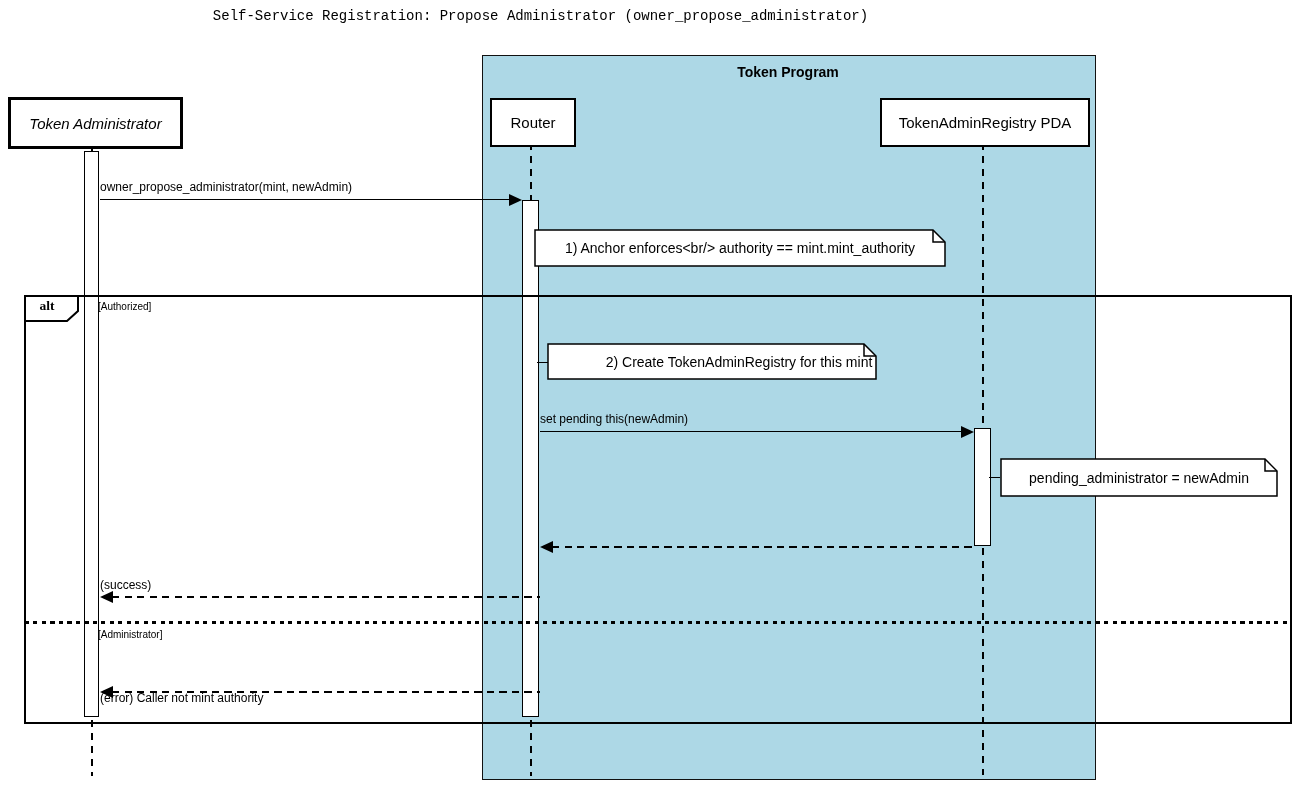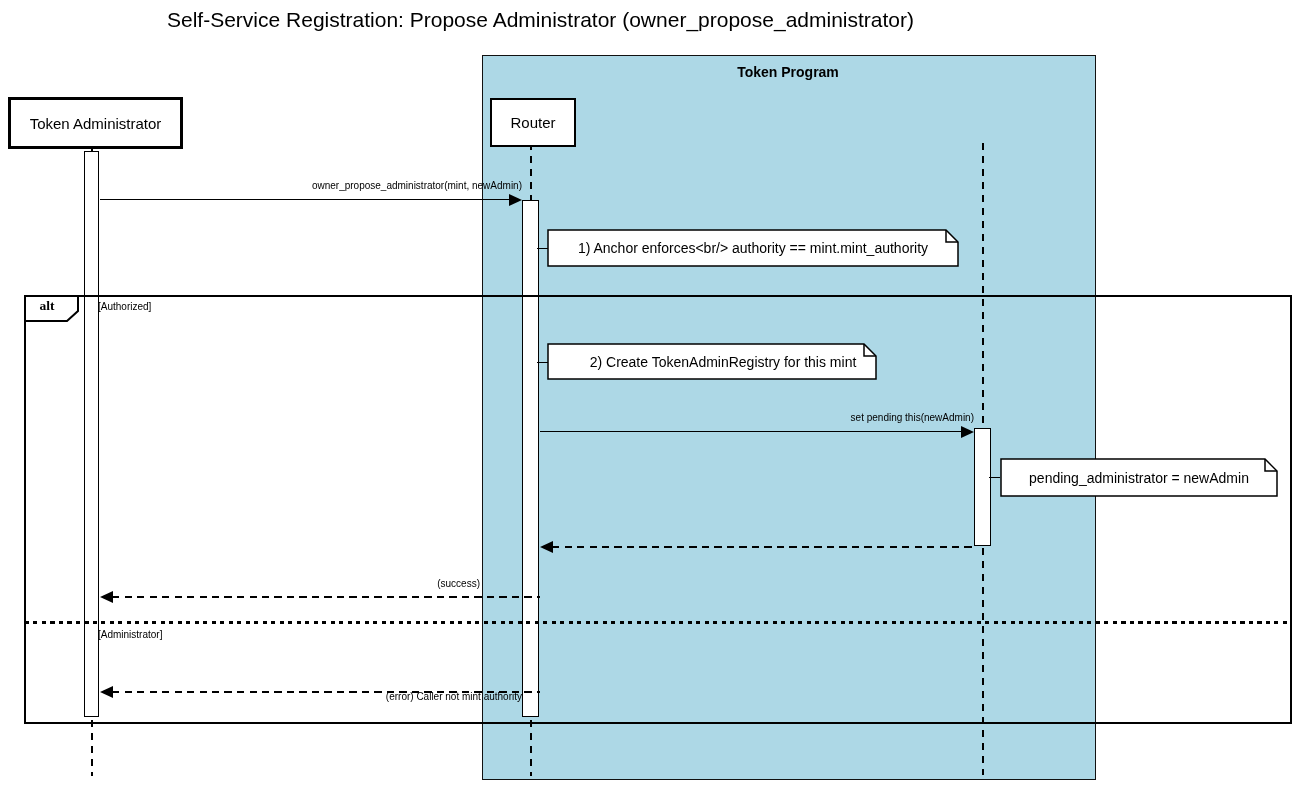--- a/index.html
+++ b/index.html
@@ -1,34 +1,34 @@
 <!DOCTYPE html>
 <html><head>
 <meta charset="utf-8">
 <style>
   html,body{margin:0;padding:0;background:#ffffff;}
   .canvas{
     position:relative;width:1315px;height:790px;background:#ffffff;
     font-family:"Liberation Sans","DejaVu Sans",sans-serif;color:#000;overflow:hidden;
   }
   .abs{position:absolute;}
-  .title{top:8px;left:0;width:1081px;text-align:center;font-size:21px;z-index:7;}
+  .title{top:8px;left:0;width:1081px;text-align:center;font-size:14px;z-index:7;font-family:Liberation Mono, monospace;}
   .program-box{left:482px;top:55px;width:612px;height:723px;background:#ADD8E6;border:1.3px solid #111;z-index:0;}
   .program-label{left:482px;top:64px;width:612px;text-align:center;font-weight:bold;font-size:14px;z-index:1;}
   .actor{background:#fff;border:2px solid #000;display:flex;align-items:center;justify-content:center;font-size:15px;z-index:2;text-align:center;}
-  .actor.thick{border-width:3px;}
+  .actor.thick{border-width:3px;font-style:italic;}
   .lifeline{width:2px;background:repeating-linear-gradient(180deg,#000 0 7px,transparent 7px 13px);z-index:1;}
   .stub{width:2px;background:#000;z-index:1;}
   .bar{background:#fff;border:1.5px solid #000;z-index:2;}
   .alt-frame{left:24px;top:295px;width:1264px;height:425px;border:2px solid #000;z-index:5;pointer-events:none;}
   .alt-pentagon{left:24px;top:295px;z-index:6;}
   .alt-op{left:24px;top:298px;width:46px;text-align:center;font-weight:bold;font-size:13.5px;z-index:7;font-family:Liberation Serif, serif;}
   .guard{font-weight:normal;font-size:10px;z-index:6;}
   .divider{left:25px;top:621px;width:1263px;height:3px;background:repeating-linear-gradient(90deg,#000 0 4px,transparent 4px 8.5px);z-index:6;}
-  .msg-label{font-size:10px;text-align:right;z-index:4;}
+  .msg-label{font-size:12px;text-align:left;z-index:4;}
   .line-solid{height:0;border-top:1.6px solid #000;z-index:3;}
   .line-dashed{height:1.8px;background:repeating-linear-gradient(90deg,#000 0 7px,transparent 7px 12.5px);z-index:3;}
   .arrow-right{width:0;height:0;border-top:6px solid transparent;border-bottom:6px solid transparent;border-left:13px solid #000;z-index:3;}
   .arrow-left{width:0;height:0;border-top:6px solid transparent;border-bottom:6px solid transparent;border-right:13px solid #000;z-index:3;}
   .note{z-index:4;}
   .note svg{position:absolute;left:0;top:0;}
   .note-text{position:absolute;left:0;top:50%;transform:translateY(-50%);width:100%;text-align:center;font-size:14px;z-index:5;}
 </style>
 </head>
 <body>
@@ -46,47 +46,50 @@
   <div class="abs lifeline" style="left:982px;top:548px;height:227px;"></div>
   <div class="abs lifeline" style="left:91px;top:720px;height:56px;"></div>
   <div class="abs lifeline" style="left:530px;top:720px;height:56px;"></div>
 
   <div class="abs actor thick" style="left:8px;top:97px;width:169px;height:46px;">
     <span>Token Administrator</span>
   </div>
   <div class="abs actor" style="left:490px;top:98px;width:82px;height:45px;">
     <span>Router</span>
   </div>
+  <div class="abs actor" style="left:880px;top:98px;width:206px;height:45px;">
+    <span>TokenAdminRegistry PDA</span>
+  </div>
 
   <div class="abs bar" style="left:84px;top:151px;width:13px;height:564px;"></div>
   <div class="abs bar" style="left:522px;top:200px;width:15px;height:515px;"></div>
   <div class="abs bar" style="left:974px;top:428px;width:15px;height:116px;"></div>
 
   <div class="abs msg-label" style="left:100px;top:180px;width:422px;">owner_propose_administrator(mint, newAdmin)</div>
   <div class="abs line-solid" style="left:100px;top:199px;width:411px;"></div>
   <div class="abs arrow-right" style="left:509px;top:194px;"></div>
 
   <div class="abs line-solid" style="left:537px;top:248px;width:11px;"></div>
-  <div class="abs note" style="left:547px;top:229px;width:412px;height:38px;">
+  <div class="abs note" style="left:534px;top:229px;width:412px;height:38px;">
     <svg width="412" height="38">
       <path d="M1,1 H399 L411,13 V37 H1 Z" fill="#FFFFFF" stroke="#000" stroke-width="1.5"></path>
       <path d="M399,1 V13 H411" fill="none" stroke="#000" stroke-width="1.5"></path>
     </svg>
     <span class="note-text">1) Anchor enforces&lt;br/&gt; authority == mint.mint_authority</span>
   </div>
 
   <div class="abs alt-frame"></div>
   <svg class="abs alt-pentagon" width="56" height="28">
     <polygon points="1,1 54,1 54,16 43,26 1,26" fill="#FFFFFF" stroke="#000" stroke-width="2"></polygon>
   </svg>
   <div class="abs alt-op">alt</div>
   <div class="abs guard" style="left:98px;top:301px;">[Authorized]</div>
 
   <div class="abs line-solid" style="left:537px;top:362px;width:11px;"></div>
-  <div class="abs note" style="left:547px;top:343px;width:352px;height:37px;">
+  <div class="abs note" style="left:547px;top:343px;width:352px;height:37px;padding-left:32px;">
     <svg width="330" height="37">
       <path d="M1,1 H317 L329,13 V36 H1 Z" fill="#FFFFFF" stroke="#000" stroke-width="1.5"></path>
       <path d="M317,1 V13 H329" fill="none" stroke="#000" stroke-width="1.5"></path>
     </svg>
     <span class="note-text">2) Create TokenAdminRegistry for this mint</span>
   </div>
 
   <div class="abs msg-label" style="left:540px;top:412px;width:434px;">set pending this(newAdmin)</div>
   <div class="abs line-solid" style="left:540px;top:431px;width:423px;"></div>
   <div class="abs arrow-right" style="left:961px;top:426px;"></div>

